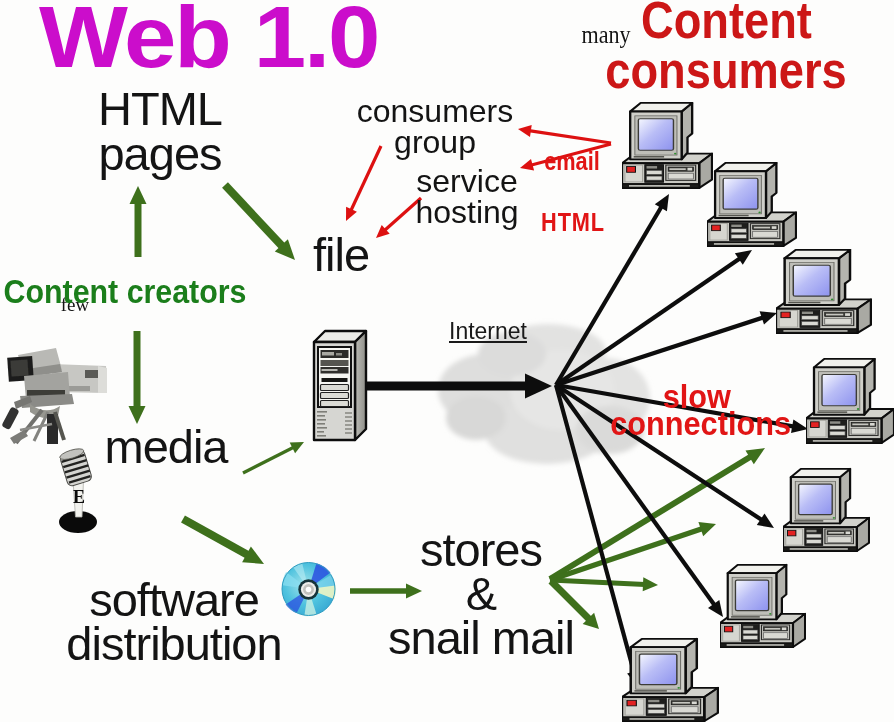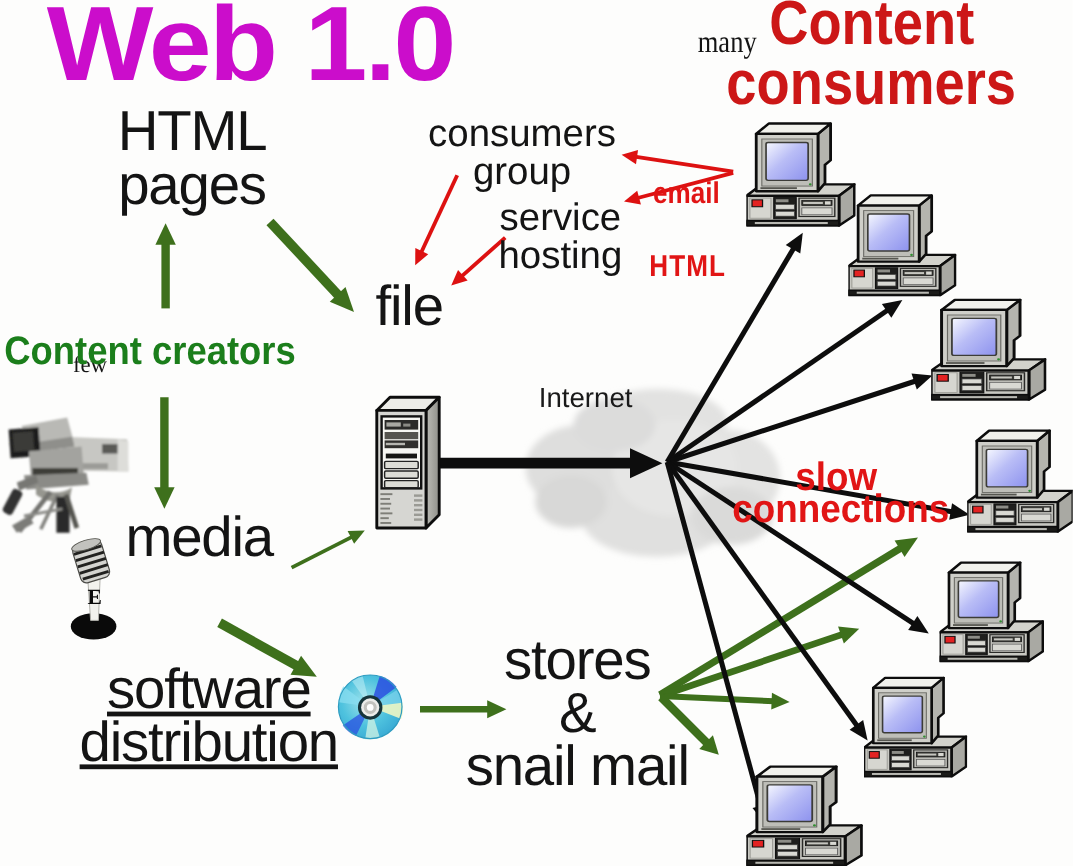--- a/index.html
+++ b/index.html
@@ -328,27 +328,27 @@
   <div class="lbl ctr serif" style="left:75px;top:261px;font-size:19px;margin-top:33px;">few</div>
 
   <div class="lbl ctr green" style="left:125px;top:273px;font-size:33px;">
     <span class="cond" style="transform:scaleX(0.92);">Content creators</span>
   </div>
 
   <div class="lbl ctr n47" style="left:341px;top:232px">
     <div>file</div>
   </div>
 
-  <div class="lbl ctr" style="left:488px;top:318px;font-size:23px;color:#1a1a1a;">Internet</div>
+  <div class="lbl ctr" style="left:488px;top:318px;font-size:23px;color:#1a1a1a;text-decoration:underline;">Internet</div>
 
   <div class="lbl ctr n47" style="left:166px;top:424px">
     <div>media</div>
   </div>
 
-  <div class="lbl ctr n47" style="left:174px;top:552px;line-height:44px;text-decoration:underline;">
+  <div class="lbl ctr n47" style="left:174px;top:578px;line-height:44px;">
     <div>software</div>
     <div>distribution</div>
   </div>
 
   <div class="lbl ctr n47" style="left:481px;top:528px;line-height:44px;">
     <div>stores</div>
     <div>&amp;</div>
     <div>snail mail</div>
   </div>
 

